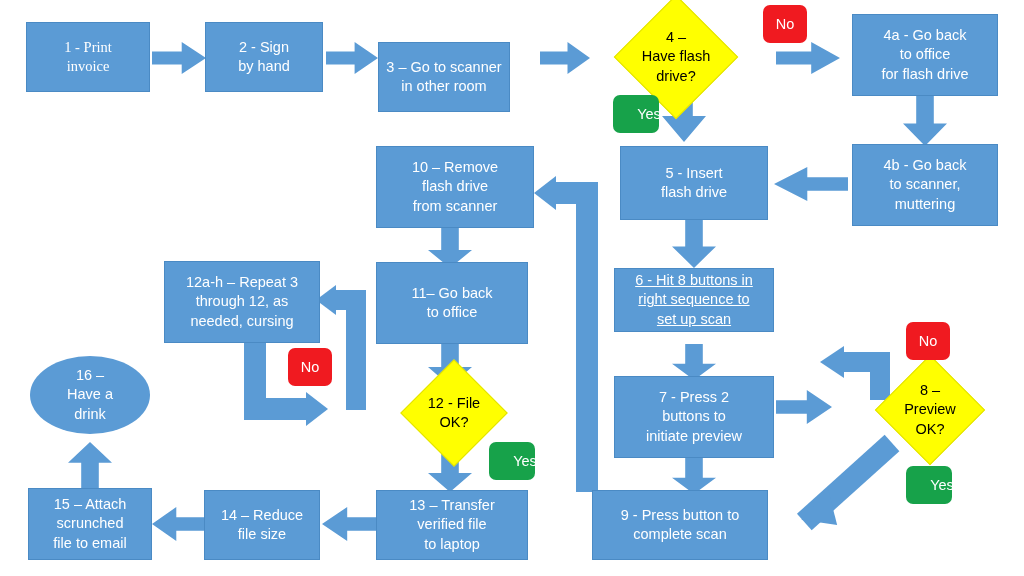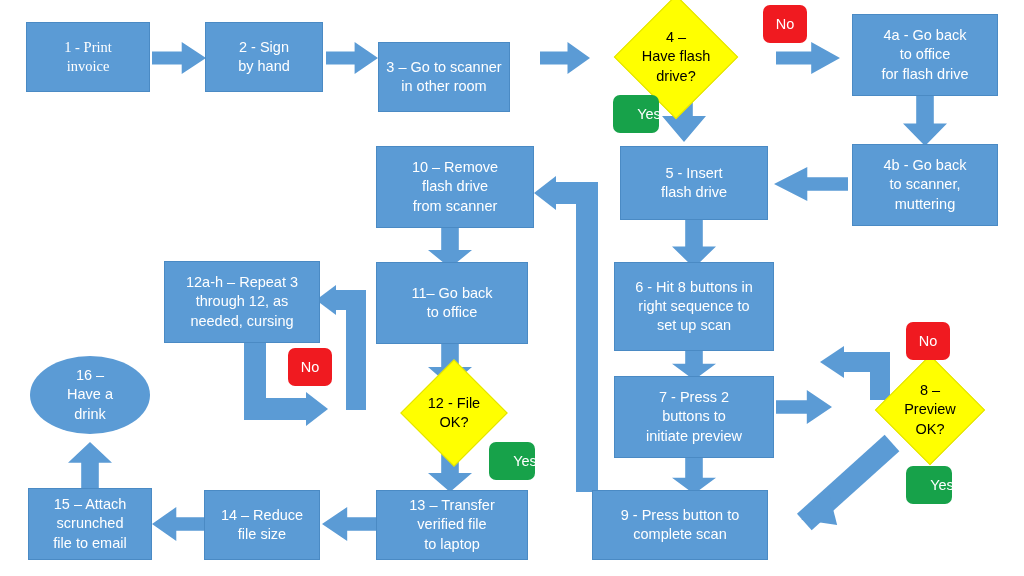--- a/index.html
+++ b/index.html
@@ -178,21 +178,21 @@
   <div class="diag-head" style="left:534px; top:176px; border-top:17px solid transparent; border-bottom:17px solid transparent; border-right:22px solid #5B9BD5;"></div>
 
   <div class="node proc" style="left:164px; top:261px; width:156px; height:82px;">
     <span class="txt">12a-h – Repeat 3<br>through 12, as<br>needed, cursing</span>
   </div>
 
   <div class="node proc" style="left:376px; top:262px; width:152px; height:82px;">
     <span class="txt">11– Go back<br>to office</span>
   </div>
 
-  <div class="node proc" style="left:614px; top:262px; width:160px; height:89px;">
+  <div class="node proc" style="left:614px; top:268px; width:160px; height:64px;text-decoration:underline;">
     <span class="txt">6 - Hit 8 buttons in<br>right sequence to<br>set up scan</span>
   </div>
 
   <div class="plain" style="left:346px; top:290px; width:20px; height:120px;"></div>
   <div class="plain" style="left:330px; top:290px; width:30px; height:20px;"></div>
   <div class="diag-head" style="left:316px; top:285px; border-top:15px solid transparent; border-bottom:15px solid transparent; border-right:20px solid #5B9BD5;"></div>
 
   <div class="badge no" style="left:288px; top:348px; width:44px; height:38px;">
     <span>No</span>
   </div>

